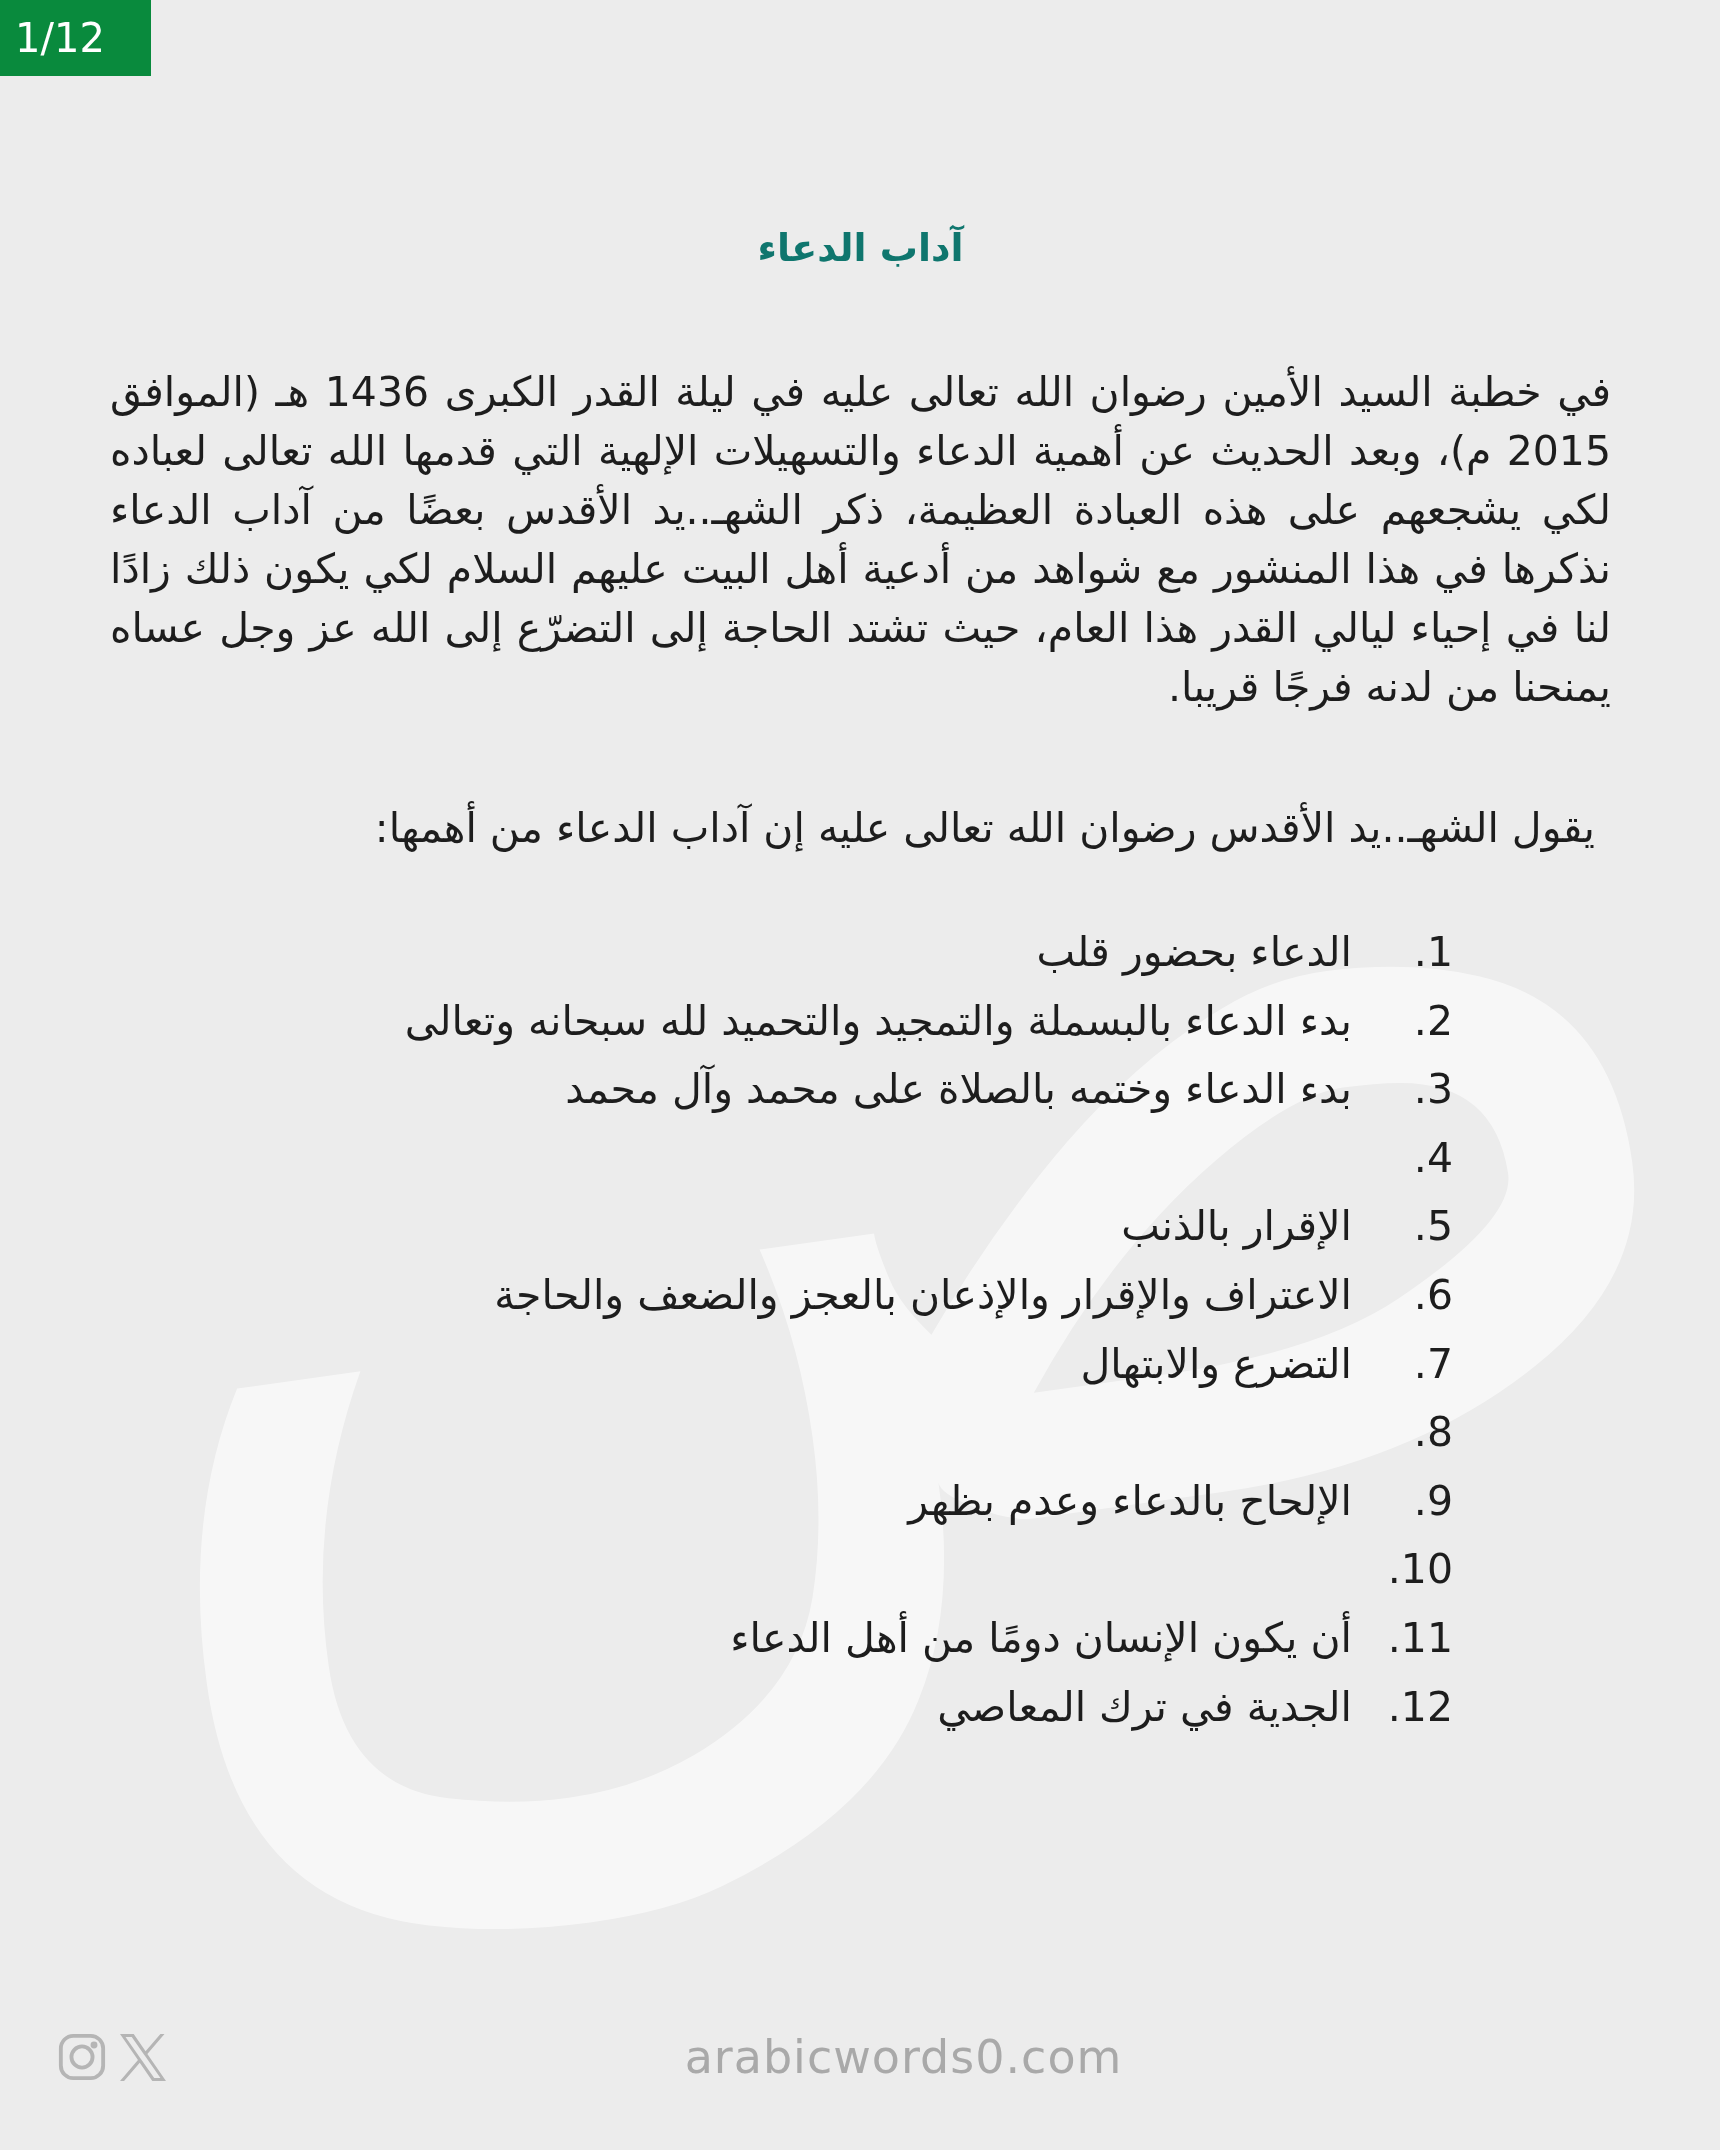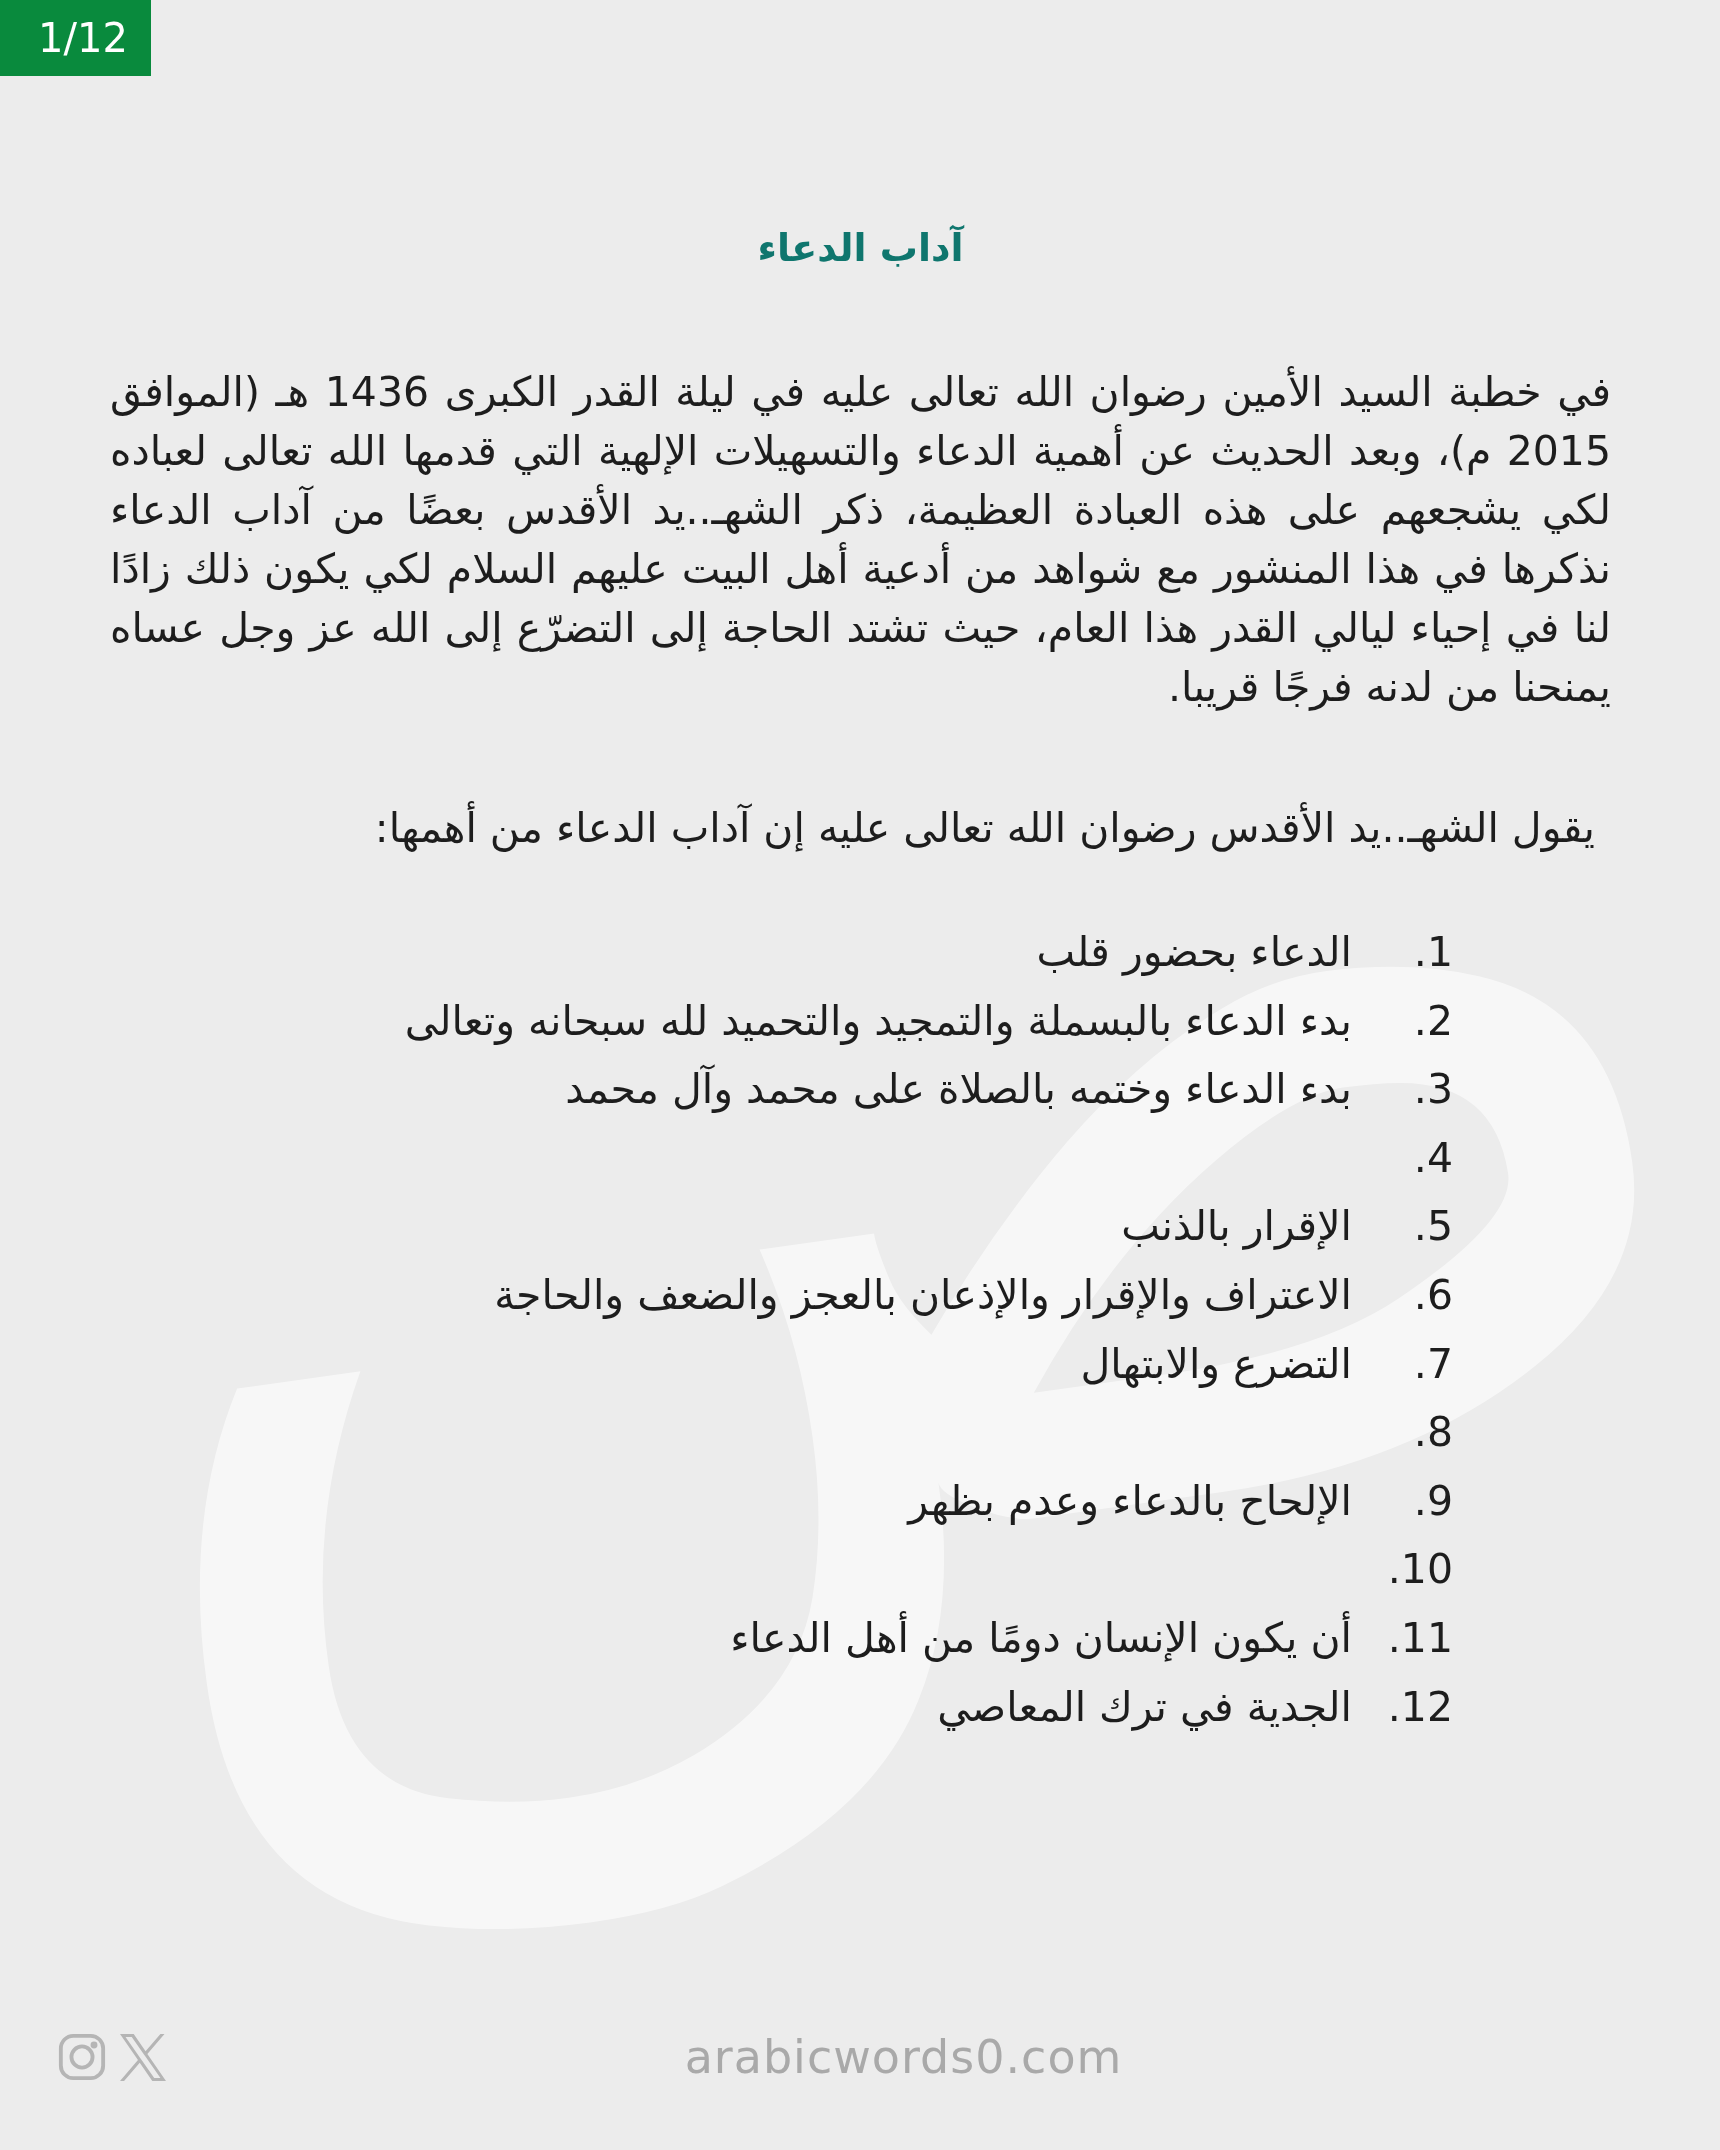--- a/index.html
+++ b/index.html
@@ -16,21 +16,21 @@
   
   .badge {
     position: absolute;
     top: 0; left: 0;
     width: 151px; height: 76px;
     background: #098a3d;
     color: #ffffff;
     display: flex;
     align-items: center;
     box-sizing: border-box;
-    padding-left: 38px;
+    padding-left: 15px;
     font-size: 40px;
   }
 
   
   .watermark {
     position: absolute;
     top: 363px;
     left: 38px;
     font-size: 1386px;
     line-height: 1;

